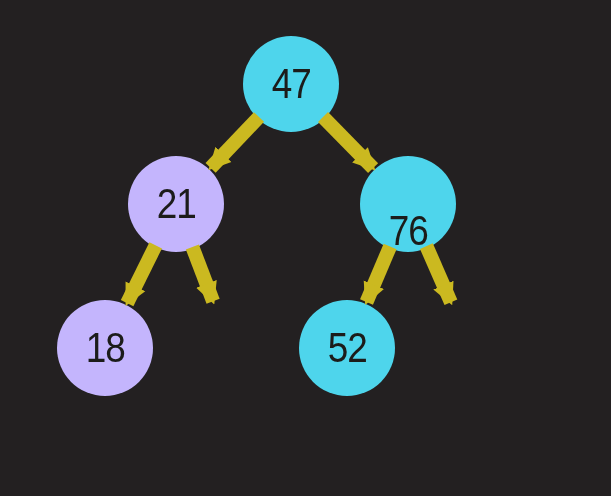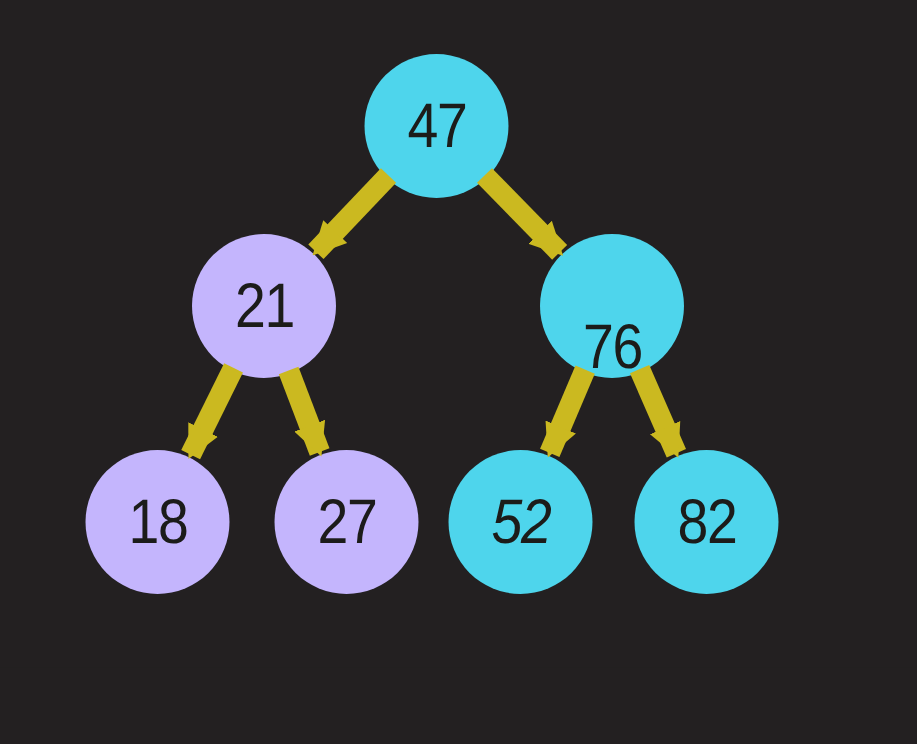--- a/index.html
+++ b/index.html
@@ -65,31 +65,25 @@
   </div>
 
   <div class="node cyan" style="left:360px; top:156px;align-items:flex-end;">
     <span class="value">76</span>
   </div>
 
   <div class="node salmon" style="left:57px; top:300px;justify-content:center;">
     <span class="value">18</span>
   </div>
 
-  <div class="node salmon" style="left:183px; top:300px;">
-    <span class="value">27</span>
-  </div>
 
-  <div class="node cyan" style="left:299px; top:300px;font-style:italic;">
+  <div class="node cyan" style="left:299px; top:300px;">
     <span class="value">52</span>
   </div>
 
-  <div class="node cyan" style="left:423px; top:300px;">
-    <span class="value">82</span>
-  </div>
 
   <svg class="edges" viewBox="0 0 611 496" xmlns="http://www.w3.org/2000/svg">
     <defs>
       <marker id="arrowhead" viewBox="0 0 10 10" refX="8.5" refY="5" markerWidth="22" markerHeight="30" markerUnits="userSpaceOnUse" orient="auto">
         <path d="M0,0 L10,5 L0,10 z" fill="#cbb920"></path>
       </marker>
     </defs>
     <line x1="259" y1="117" x2="210.6" y2="167.9" marker-end="url(#arrowhead)"></line>
     <line x1="323" y1="117" x2="373.1" y2="168.2" marker-end="url(#arrowhead)"></line>
     <line x1="155.7" y1="245.3" x2="127.1" y2="303.1" marker-end="url(#arrowhead)"></line>

